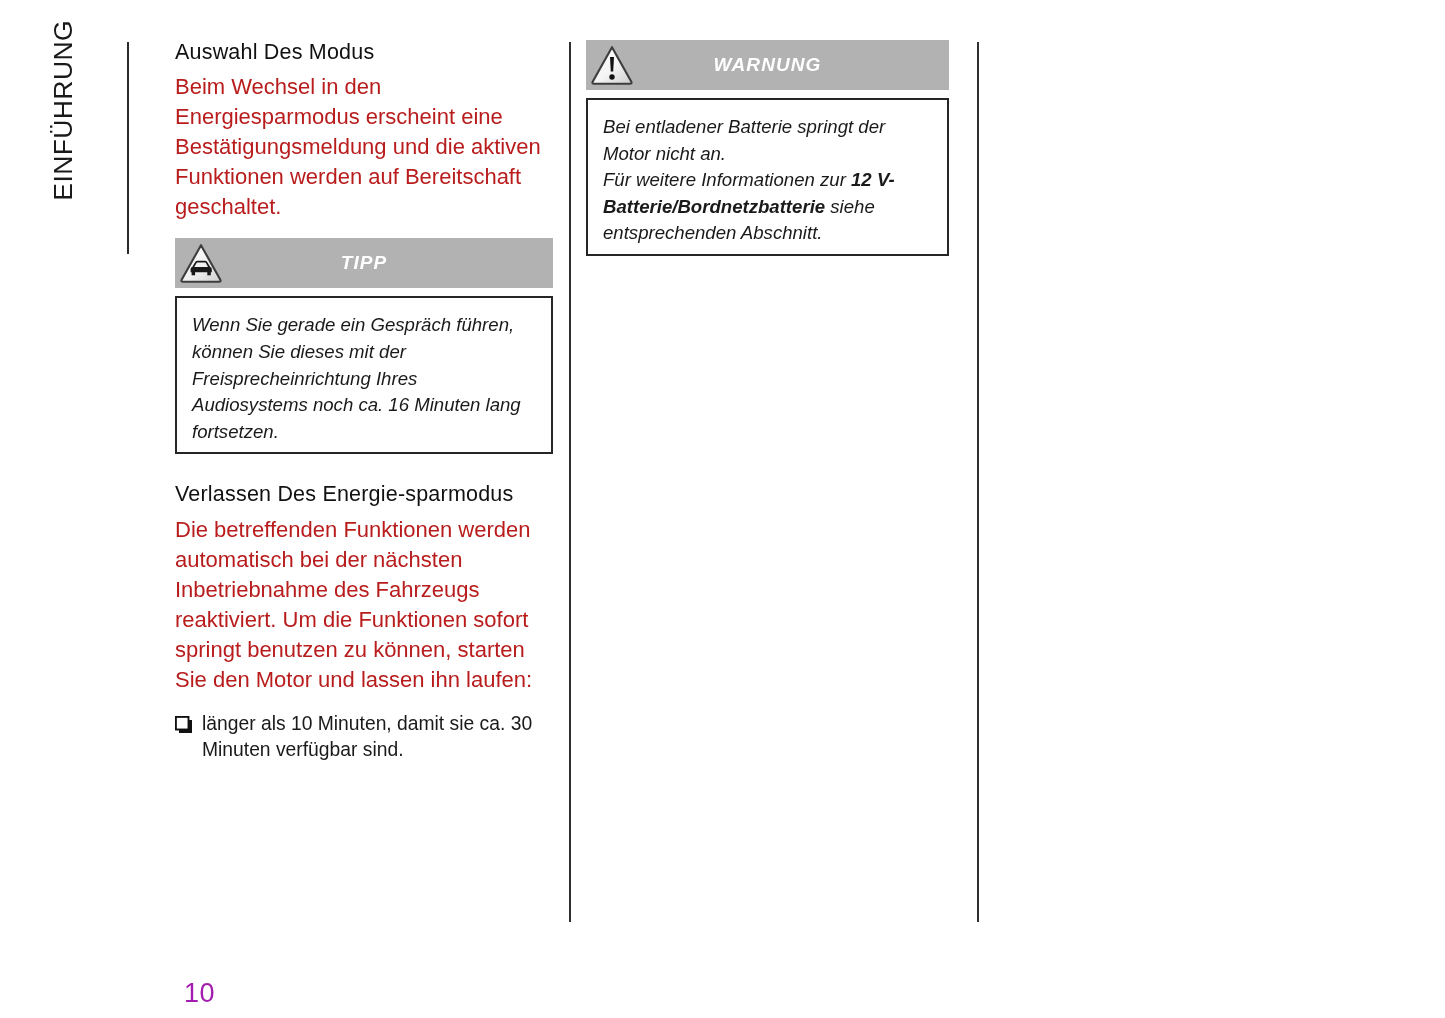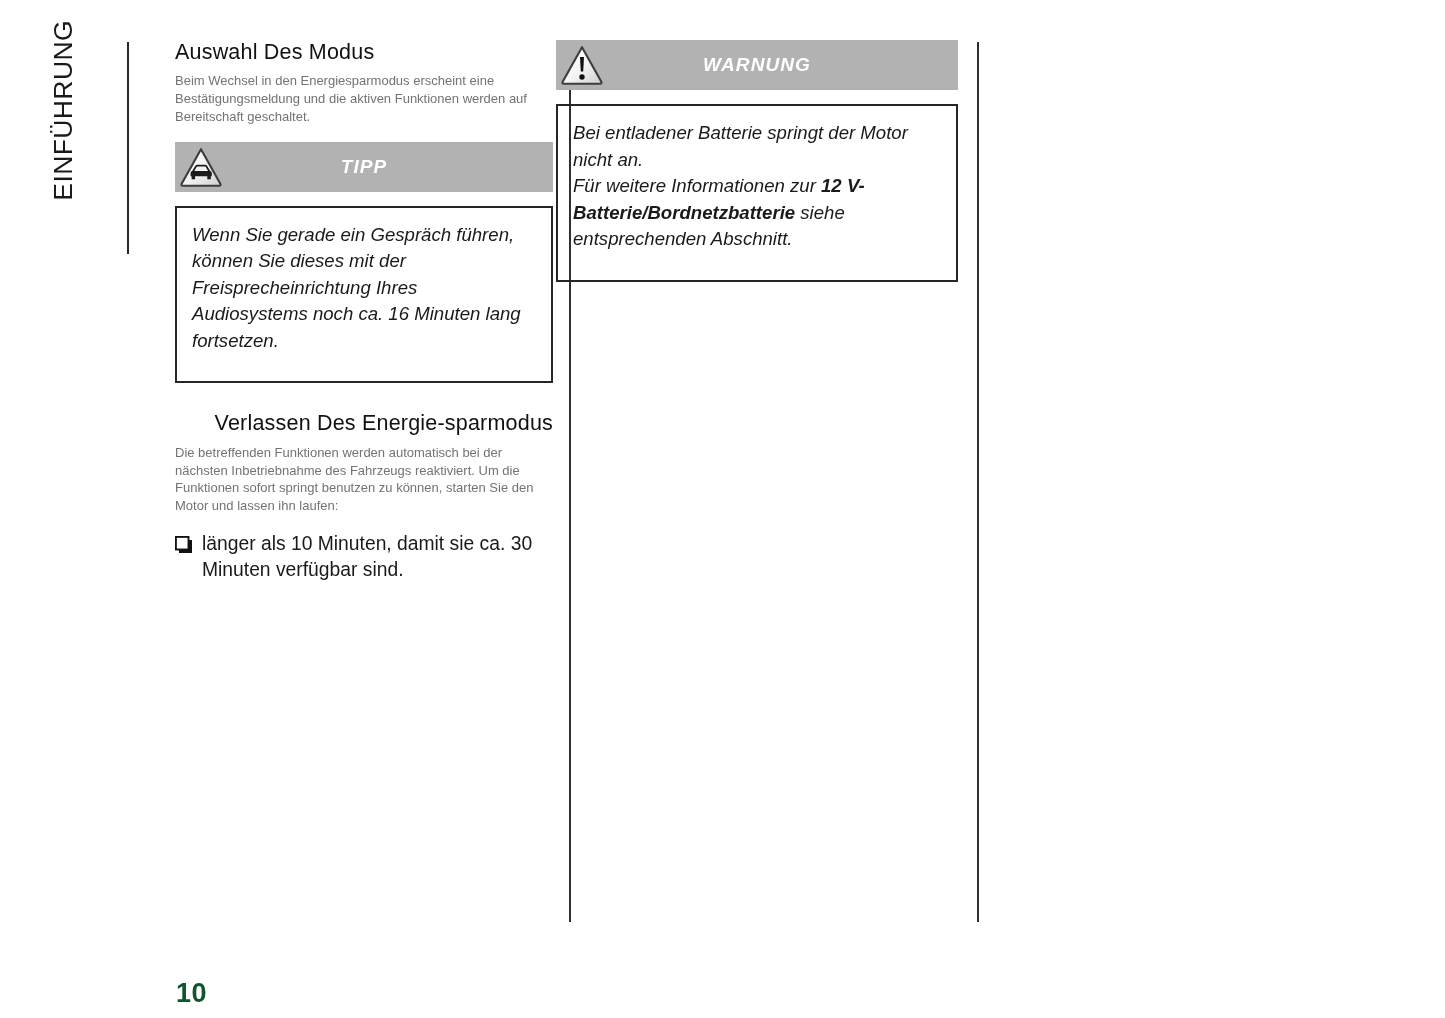--- a/index.html
+++ b/index.html
@@ -64,38 +64,38 @@
   }
   .col-rule.left-rule  { left: 569px; }
   .col-rule.right-rule { left: 977px; }
 
   
   .column {
     position: absolute;
     top: 40px;
   }
   .column.col-1 { left: 175px; width: 378px; }
-  .column.col-2 { left: 556px; width: 402px; }
+  .column.col-2 { left: 586px; width: 363px; }
 
   h2.section-heading {
     margin: 0 0 7px 0;
     font-family: "Liberation Sans", sans-serif;
     font-size: 21.5px;
     font-weight: normal;
     letter-spacing: 0.2px;
     line-height: 1.18;
     color: #111111;
   }
   h2.section-heading.tight { margin-top: 0; }
 
   p.body-text {
     margin: 0 0 16px 0;
-    font-size: 13px;
+    font-size: 22px;
     line-height: 1.365;
-    color: #737373;
+    color: #b91c1c;
   }
   p.body-text.last { margin-bottom: 0; }
 
   
   .callout { margin: 16px 0 0 0; }
   .callout-bar {
     position: relative;
     height: 50px;
     background: #b2b2b2;
     display: flex;
@@ -111,23 +111,23 @@
     display: block;
   }
   .callout-title {
     font-size: 19px;
     font-weight: bold;
     font-style: italic;
     color: #ffffff;
     letter-spacing: 1.1px;
   }
   .callout-body {
-    margin-top: 14px;
+    margin-top: 8px;
     border: 2px solid #262626;
-    padding: 14px 15px 27px 15px;
+    padding: 14px 15px 7px 15px;
   }
   .callout-body p {
     margin: 0;
     font-size: 18.6px;
     font-style: italic;
     line-height: 1.43;
     color: #1a1a1a;
   }
   .callout-body b {
     font-weight: bold;
@@ -154,26 +154,26 @@
     left: 0px;
     top: 5px;
     width: 17px;
     height: 17px;
     display: block;
   }
 
   
   .page-number {
     position: absolute;
-    left: 176px;
+    left: 184px;
     top: 978px;
     font-size: 27px;
-    font-weight: bold;
+    font-weight: normal;
     letter-spacing: 0.5px;
-    color: #14532d;
+    color: #a21caf;
   }
 </style>
 </head>
 <body>
 
 <div class="page">
 
   <div class="chapter-tab">
     <div class="chapter-tab-label">EINFÜHRUNG</div>
     <div class="chapter-tab-rule"></div>
@@ -205,21 +205,21 @@
           <rect x="13.6" y="32.0" width="3.5" height="3.3" fill="#1a1a1a"></rect>
           <rect x="29.3" y="32.0" width="3.5" height="3.3" fill="#1a1a1a"></rect>
         </svg>
         <span class="callout-title">TIPP</span>
       </div>
       <div class="callout-body">
         <p>Wenn Sie gerade ein Gespräch führen, können Sie dieses mit der Freisprecheinrichtung Ihres Audiosystems noch ca. 16 Minuten lang fortsetzen.</p>
       </div>
     </div>
 
-    <h2 class="section-heading" style="margin-top:28px;text-align:right;">Verlassen Des Energie-sparmodus</h2>
+    <h2 class="section-heading" style="margin-top:28px;">Verlassen Des Energie-sparmodus</h2>
 
     <p class="body-text">Die betreffenden Funktionen werden automatisch bei der nächsten Inbetriebnahme des Fahrzeugs reaktiviert. Um die Funktionen sofort springt benutzen zu können, starten Sie den Motor und lassen ihn laufen:</p>
 
     <ul class="square-list">
       <li>
         <svg class="sq-bullet" viewBox="0 0 17 17">
           <rect x="4" y="4" width="13" height="13" fill="#111111"></rect>
           <rect x="0.9" y="0.9" width="12.6" height="12.6" fill="#ffffff" stroke="#111111" stroke-width="1.9"></rect>
         </svg>
         <span>länger als 10 Minuten, damit sie ca. 30 Minuten verfügbar sind.</span>

